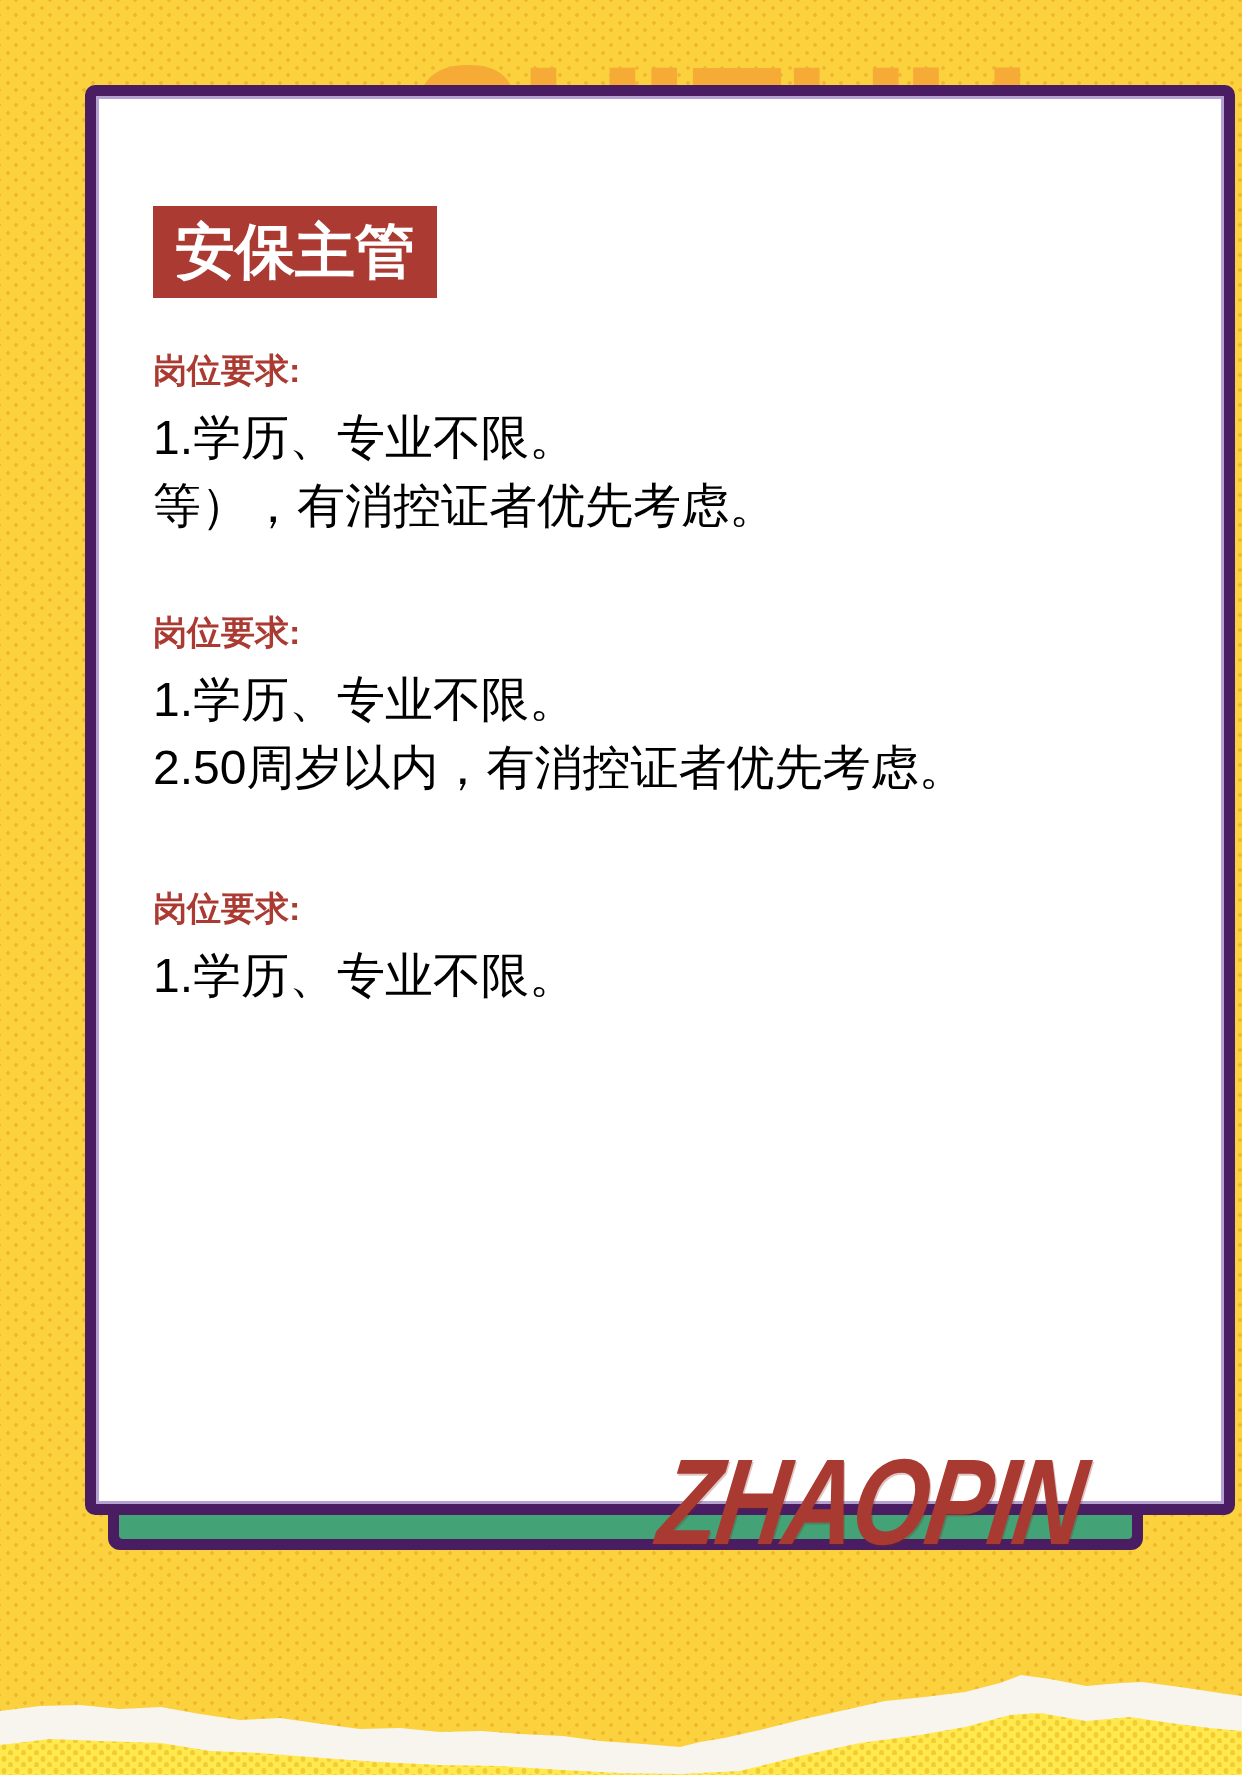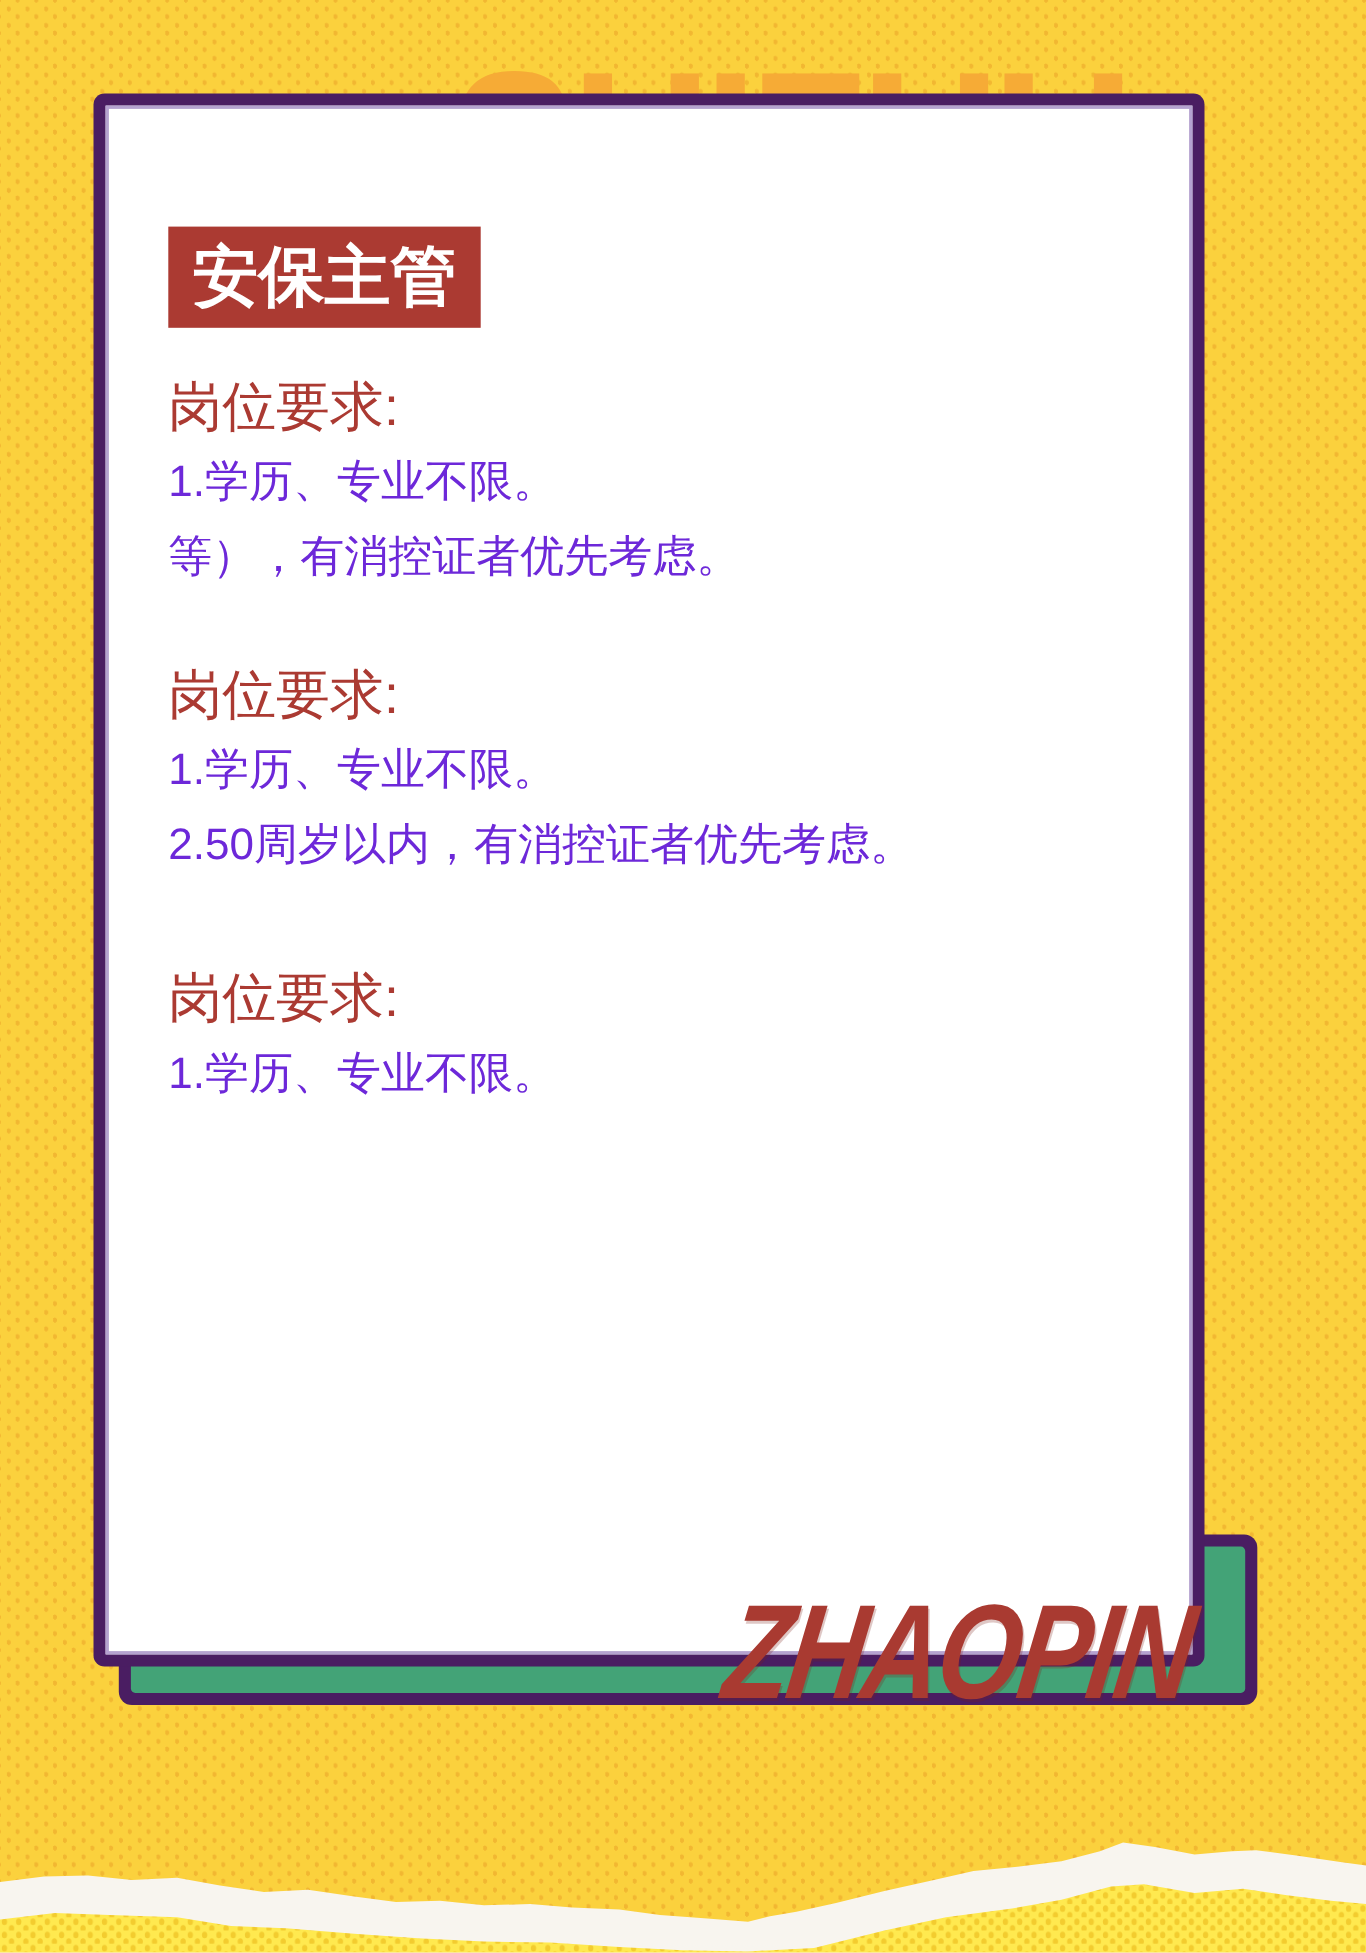--- a/index.html
+++ b/index.html
@@ -23,38 +23,38 @@
   
   .shadow-card{
     position:absolute;left:108px;top:1395px;width:1035px;height:155px;
     background:#4a1d62;border-radius:12px;z-index:2;
   }
   .shadow-card .teal{
     position:absolute;inset:11px;background:#43a377;border-radius:4px;
   }
   
   .card{
-    position:absolute;left:85px;top:85px;width:1010px;height:1430px;
+    position:absolute;left:85px;top:85px;width:1150px;height:1430px;
     background:#4a1d62;border-radius:10px;z-index:3;
   }
   .card-inner{
     position:absolute;inset:11px;background:#ffffff;
     border:3px solid #b5a2d0;box-sizing:border-box;
     padding:107px 40px 0 54px;
   }
   .job-badge{
     display:inline-block;background:#ab3a32;color:#ffffff;
     font-size:60px;line-height:1;font-weight:700;
     padding:16px 22px;white-space:nowrap;
   }
   .req-label{
-    color:#ab3a32;font-weight:400;font-size:49px;line-height:68px;
+    color:#ab3a32;font-weight:700;font-size:34px;line-height:68px;
   }
   .req-line{
-    color:#6d28d9;font-size:40px;line-height:68px;
+    color:#000000;font-size:48px;line-height:68px;
   }
   .sec1 .req-label{margin-top:38px;}
   .sec2{margin-top:44px;}
   .sec2 .req-label{margin-top:58px;}
   .sec3{margin-top:72px;}
   .sec3 .req-label{margin-top:54px;}
   
   .zhaopin{
     position:absolute;left:652px;top:1441px;z-index:5;
     font-size:122px;line-height:1;font-weight:900;font-style:italic;

